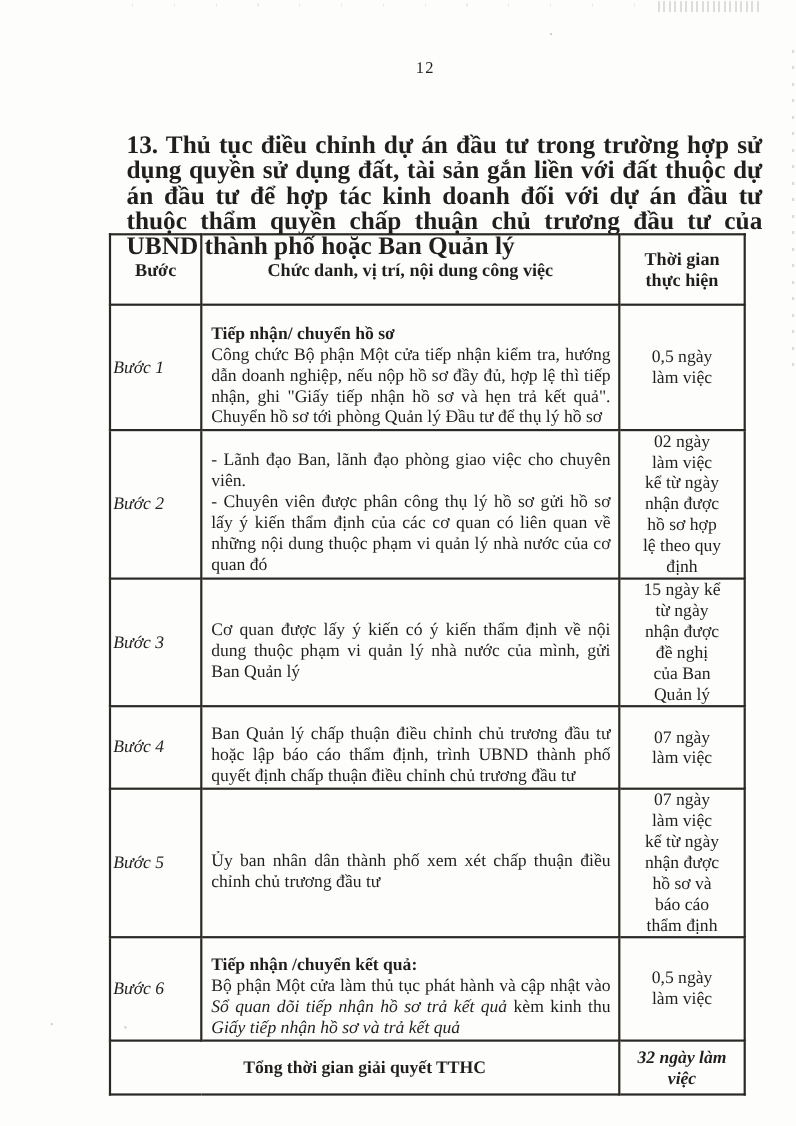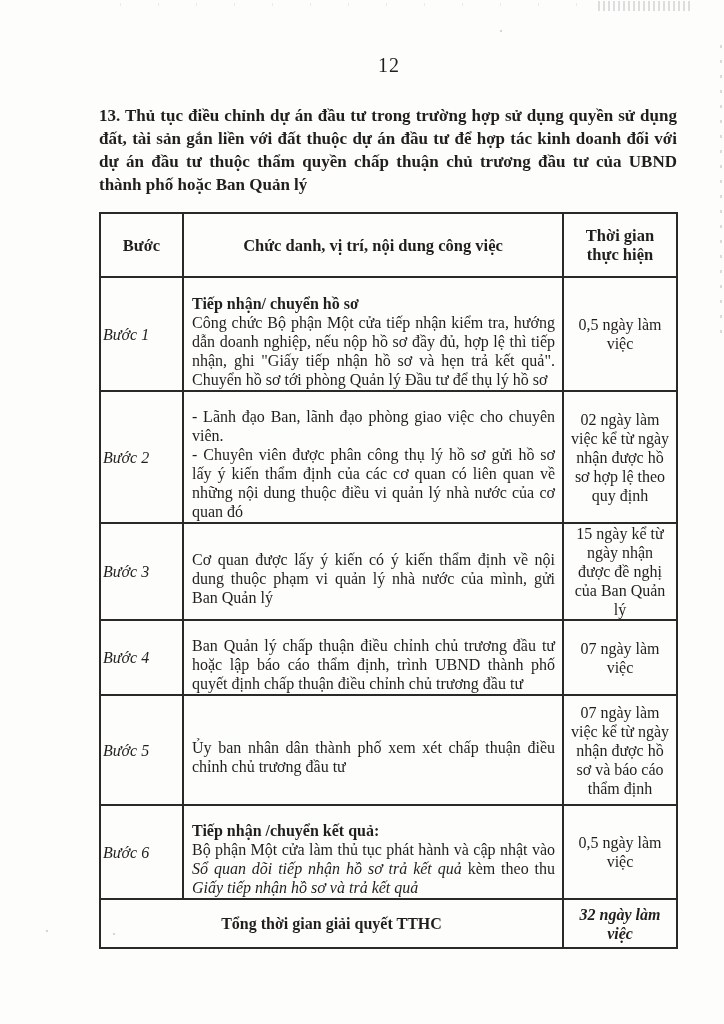--- a/index.html
+++ b/index.html
@@ -16,30 +16,30 @@
     overflow: hidden;
   }
   .page {
     position: absolute;
     inset: 0;
   }
   .page-number {
     position: absolute;
     top: 54px;
     left: 378px;
-    font-size: 20px;
+    font-size: 15px;
     letter-spacing: 1px;
   }
   .heading {
     position: absolute;
     top: 104px;
     left: 99px;
     width: 578px;
-    margin: 0;
-    font-size: 17px;
+    margin: 16px;
+    font-size: 23px;
     font-weight: bold;
     line-height: 23px;
     text-align: justify;
   }
   table.proc {
     position: absolute;
     top: 212px;
     left: 99px;
     width: 577px;
     border-collapse: collapse;
@@ -73,21 +73,21 @@
     padding: 0 2px;
     font-style: italic;
   }
   td.content {
     text-align: justify;
     padding: 15px 7px 1px 8px;
     border-radius: 15px;
   }
   td.time {
     text-align: center;
-    padding: 0 6px;
+    padding: 0 20px;
   }
   .cell-title { font-weight: bold; }
   .italic { font-style: italic; }
   tfoot td.total-label {
     font-weight: bold;
     text-align: center;
     padding: 0 8px;
   }
   tfoot td.time {
     font-weight: bold;
@@ -144,21 +144,21 @@
             <div class="cell-title">Tiếp nhận/ chuyển hồ sơ</div>
             <div class="cell-para"><span>Công chức Bộ phận Một cửa tiếp nhận kiểm tra, hướng dẫn doanh nghiệp, nếu nộp hồ sơ đầy đủ, hợp lệ thì tiếp nhận, ghi "Giấy tiếp nhận hồ sơ và hẹn trả kết quả". Chuyển hồ sơ tới phòng Quản lý Đầu tư để thụ lý hồ sơ</span></div>
           </td>
     <td class="time">0,5 ngày làm việc</td>
   </tr>
 
   <tr>
     <td class="step">Bước 2</td>
     <td class="content">
             <div class="cell-para"><span>- Lãnh đạo Ban, lãnh đạo phòng giao việc cho chuyên viên.</span></div>
-            <div class="cell-para"><span>- Chuyên viên được phân công thụ lý hồ sơ gửi hồ sơ lấy ý kiến thẩm định của các cơ quan có liên quan về những nội dung thuộc điều vi quản lý nhà nước của cơ quan đó</span></div>
+            <div class="cell-para"><span>- Chuyên viên được phân công thụ lý hồ sơ gửi hồ sơ lấy ý kiến thẩm định của các cơ quan có liên quan về những nội dung thuộc phạm vi quản lý nhà nước của cơ quan đó</span></div>
           </td>
     <td class="time">02 ngày làm việc kể từ ngày nhận được hồ sơ hợp lệ theo quy định</td>
   </tr>
 
   <tr>
     <td class="step">Bước 3</td>
     <td class="content">
             <div class="cell-para"><span>Cơ quan được lấy ý kiến có ý kiến thẩm định về nội dung thuộc phạm vi quản lý nhà nước của mình, gửi Ban Quản lý</span></div>
           </td>
     <td class="time">15 ngày kể từ ngày nhận được đề nghị của Ban Quản lý</td>
@@ -177,21 +177,21 @@
     <td class="content">
             <div class="cell-para"><span>Ủy ban nhân dân thành phố xem xét chấp thuận điều chỉnh chủ trương đầu tư</span></div>
           </td>
     <td class="time">07 ngày làm việc kể từ ngày nhận được hồ sơ và báo cáo thẩm định</td>
   </tr>
 
   <tr>
     <td class="step">Bước 6</td>
     <td class="content">
             <div class="cell-title">Tiếp nhận /chuyển kết quả:</div>
-            <div class="cell-para"><span>Bộ phận Một cửa làm thủ tục phát hành và cập nhật vào </span><span class="italic">Sổ quan dõi tiếp nhận hồ sơ trả kết quả</span><span> kèm theo thu </span><span class="italic">Giấy tiếp nhận hồ sơ và trả kết quả</span></div>
+            <div class="cell-para"><span>Bộ phận Một cửa làm thủ tục phát hành và cập nhật vào </span><span class="italic">Sổ quan dõi tiếp nhận hồ sơ trả kết quả</span><span> kèm kinh thu </span><span class="italic">Giấy tiếp nhận hồ sơ và trả kết quả</span></div>
           </td>
     <td class="time">0,5 ngày làm việc</td>
   </tr>
 </tbody>
     <tfoot>
       <tr>
         <td class="total-label" colspan="2">Tổng thời gian giải quyết TTHC</td>
         <td class="time">32 ngày làm việc</td>
       </tr>
     </tfoot>

